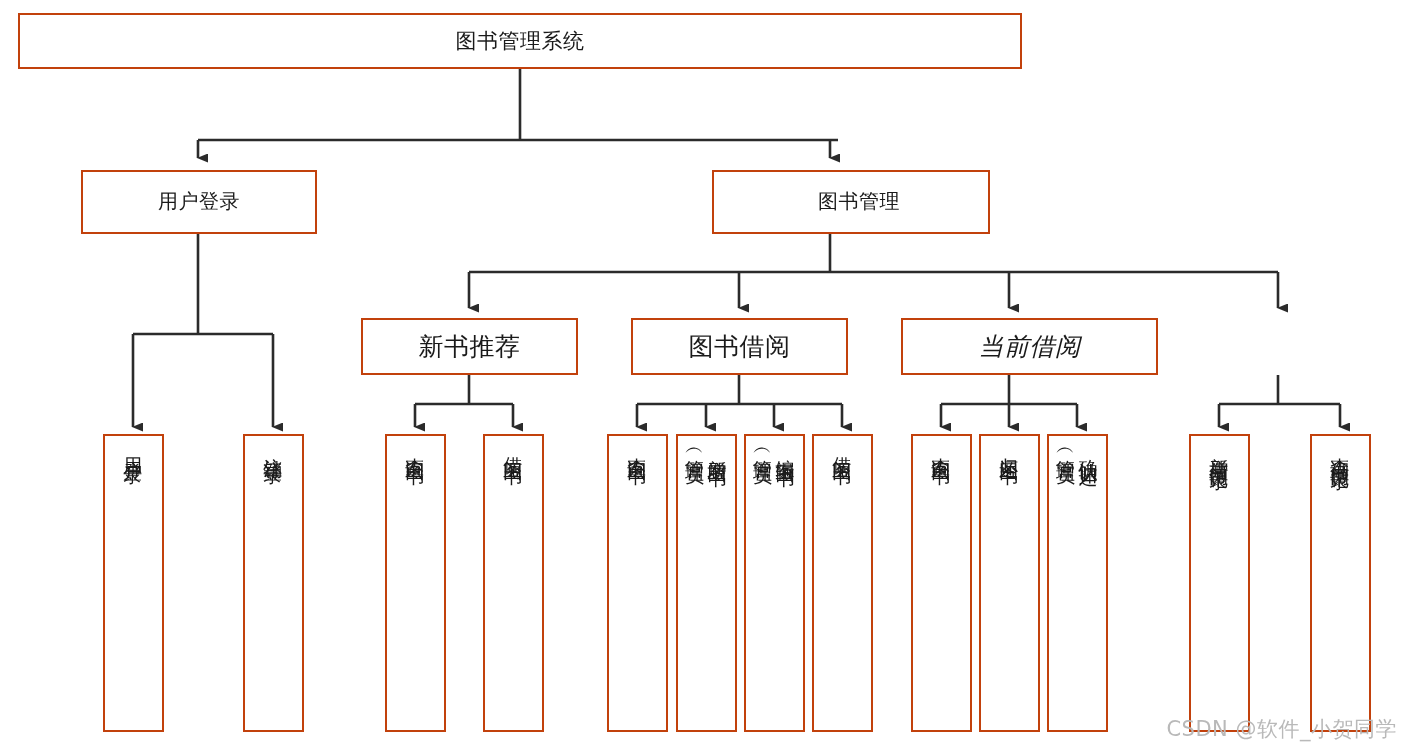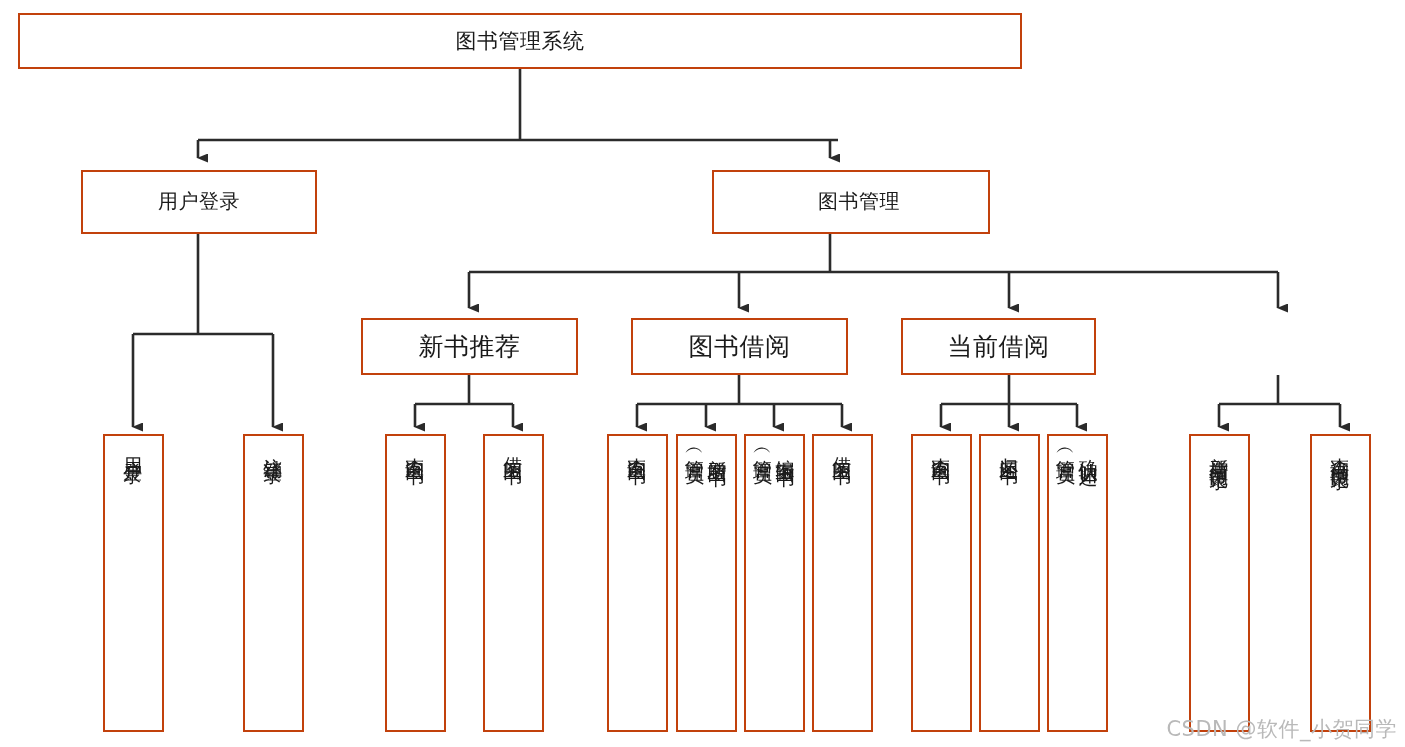--- a/index.html
+++ b/index.html
@@ -135,21 +135,21 @@
   <div class="node horiz lvl2" style="left:712px; top:170px; width:278px; height:64px;padding-left:16px;">
     <span class="label">图书管理</span>
   </div>
 
   <div class="node horiz lvl3" style="left:361px; top:318px; width:217px; height:57px;">
     <span class="label">新书推荐</span>
   </div>
   <div class="node horiz lvl3" style="left:631px; top:318px; width:217px; height:57px;">
     <span class="label">图书借阅</span>
   </div>
-  <div class="node horiz lvl3" style="left:901px; top:318px; width:195px; height:57px;">
+  <div class="node horiz lvl3" style="left:901px; top:318px; width:257px; height:57px;font-style:italic;">
     <span class="label">当前借阅</span>
   </div>
 
   <div class="node vert leaf" style="left:103px; top:434px; width:61px; height:298px;">
     <span class="label">用户登录</span>
   </div>
   <div class="node vert leaf" style="left:243px; top:434px; width:61px; height:298px;">
     <span class="label">注销登录</span>
   </div>
 

